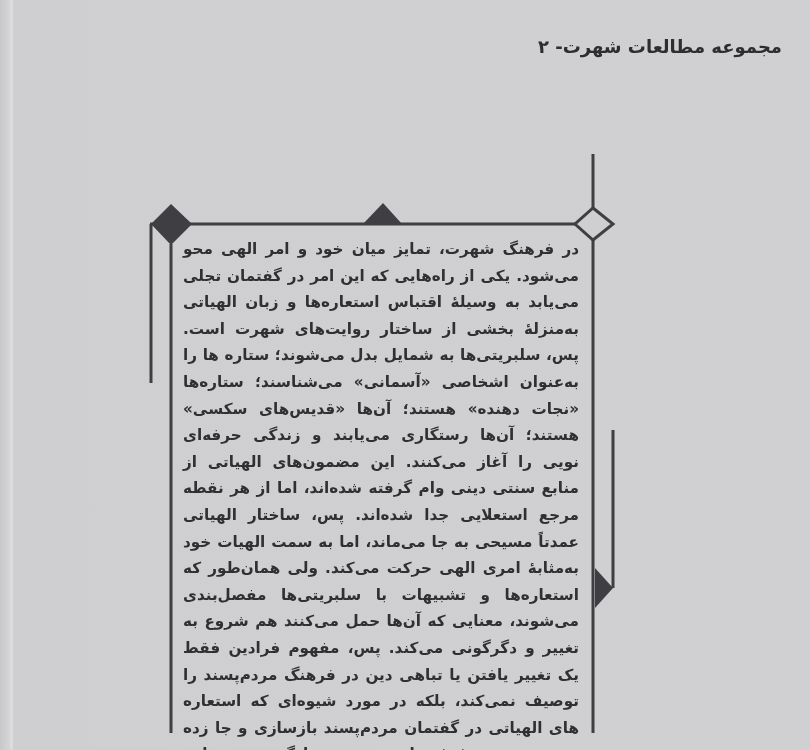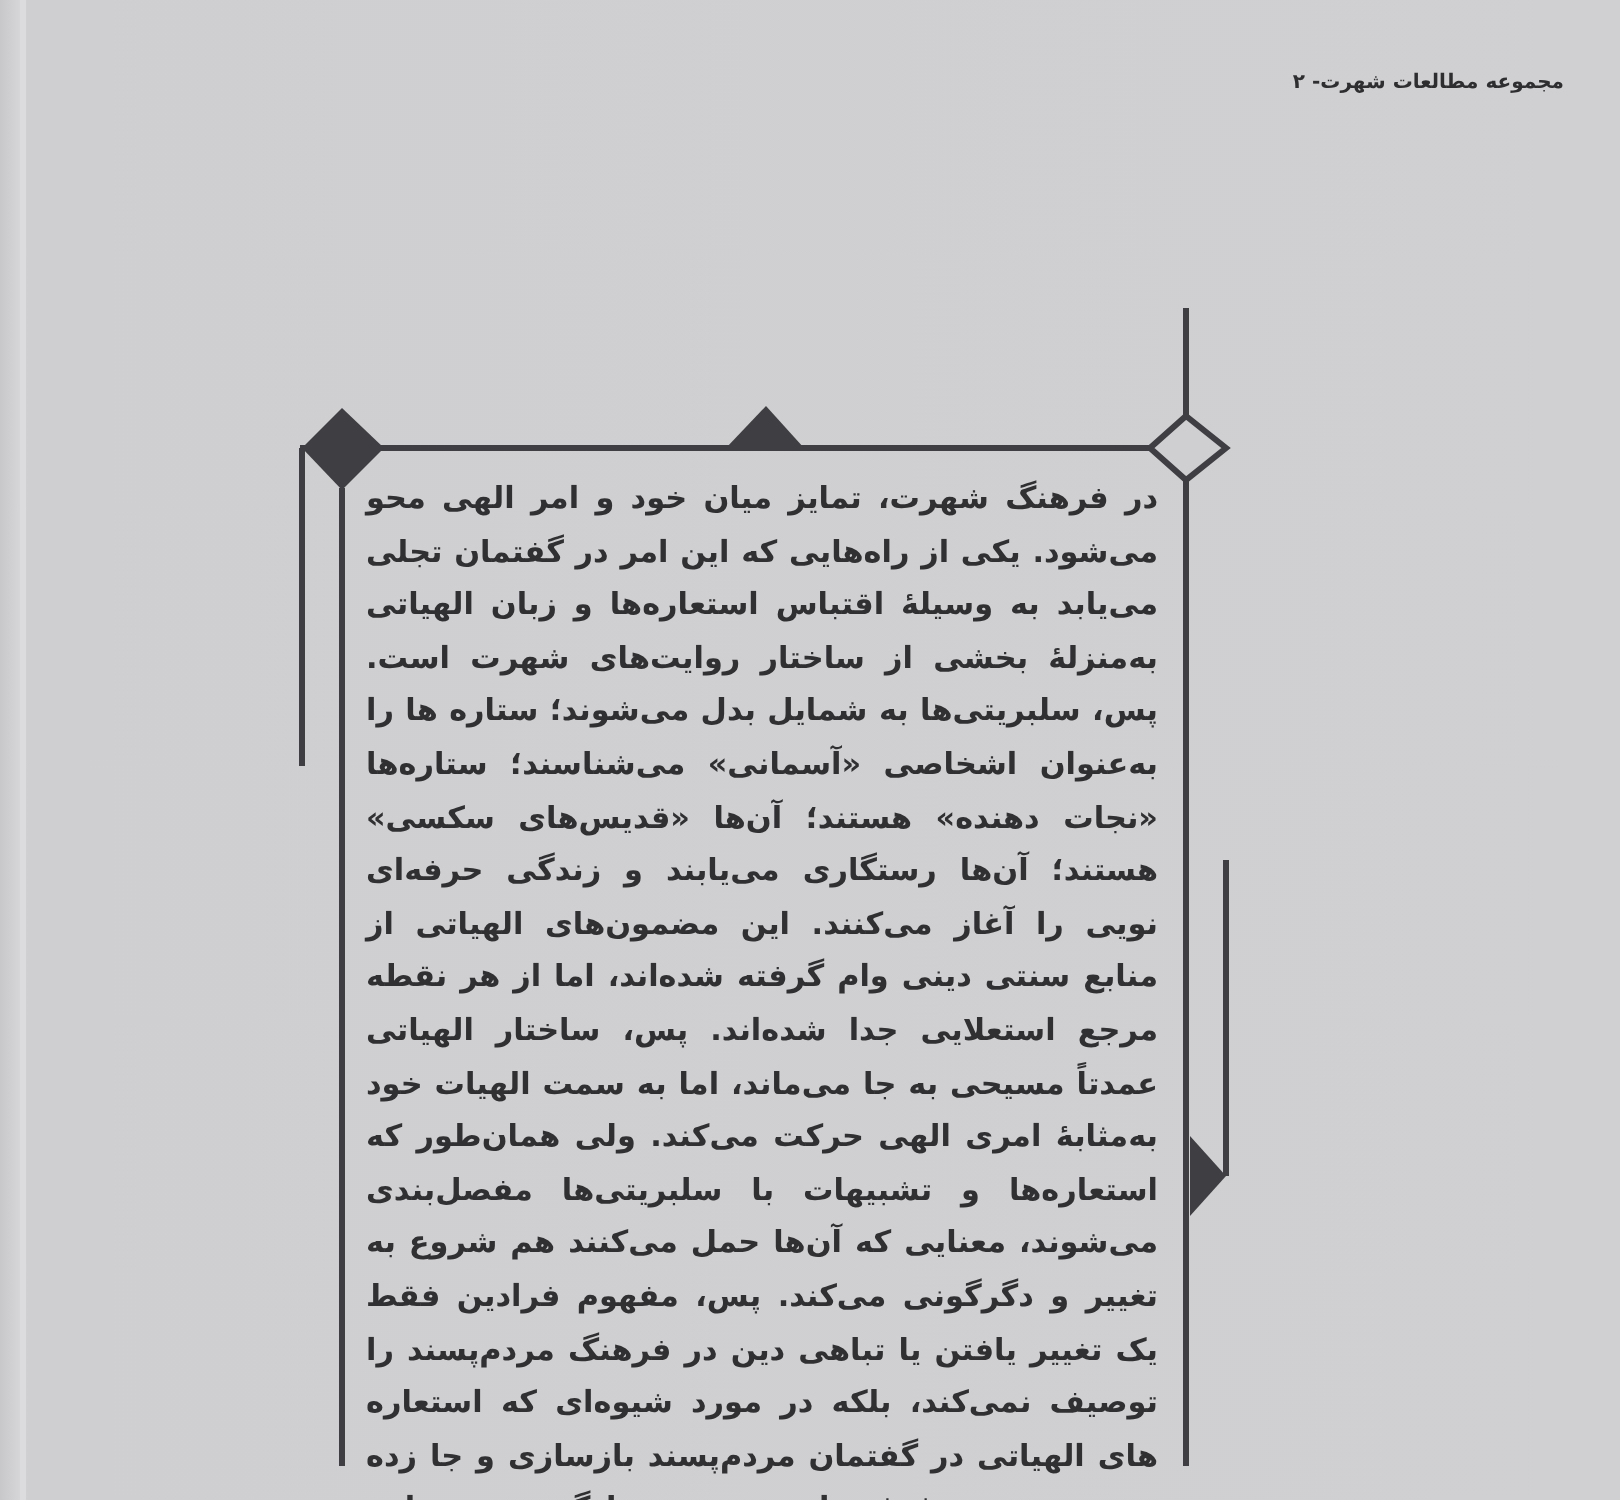--- a/index.html
+++ b/index.html
@@ -24,21 +24,21 @@
       position: absolute;
       left: 10px; top: 0;
       width: 3px; height: 750px;
       background: #dcdcde;
     }
     .series-title {
       position: absolute;
       right: 28px;
       top: 36px;
       direction: rtl;
-      font-size: 10px;
+      font-size: 18px;
       font-weight: bold;
       color: #2e2e30;
       letter-spacing: -0.3px;
     }
     .frame {
       position: absolute;
       left: 0; top: 0;
       width: 810px; height: 750px;
     }
     .body-text {

